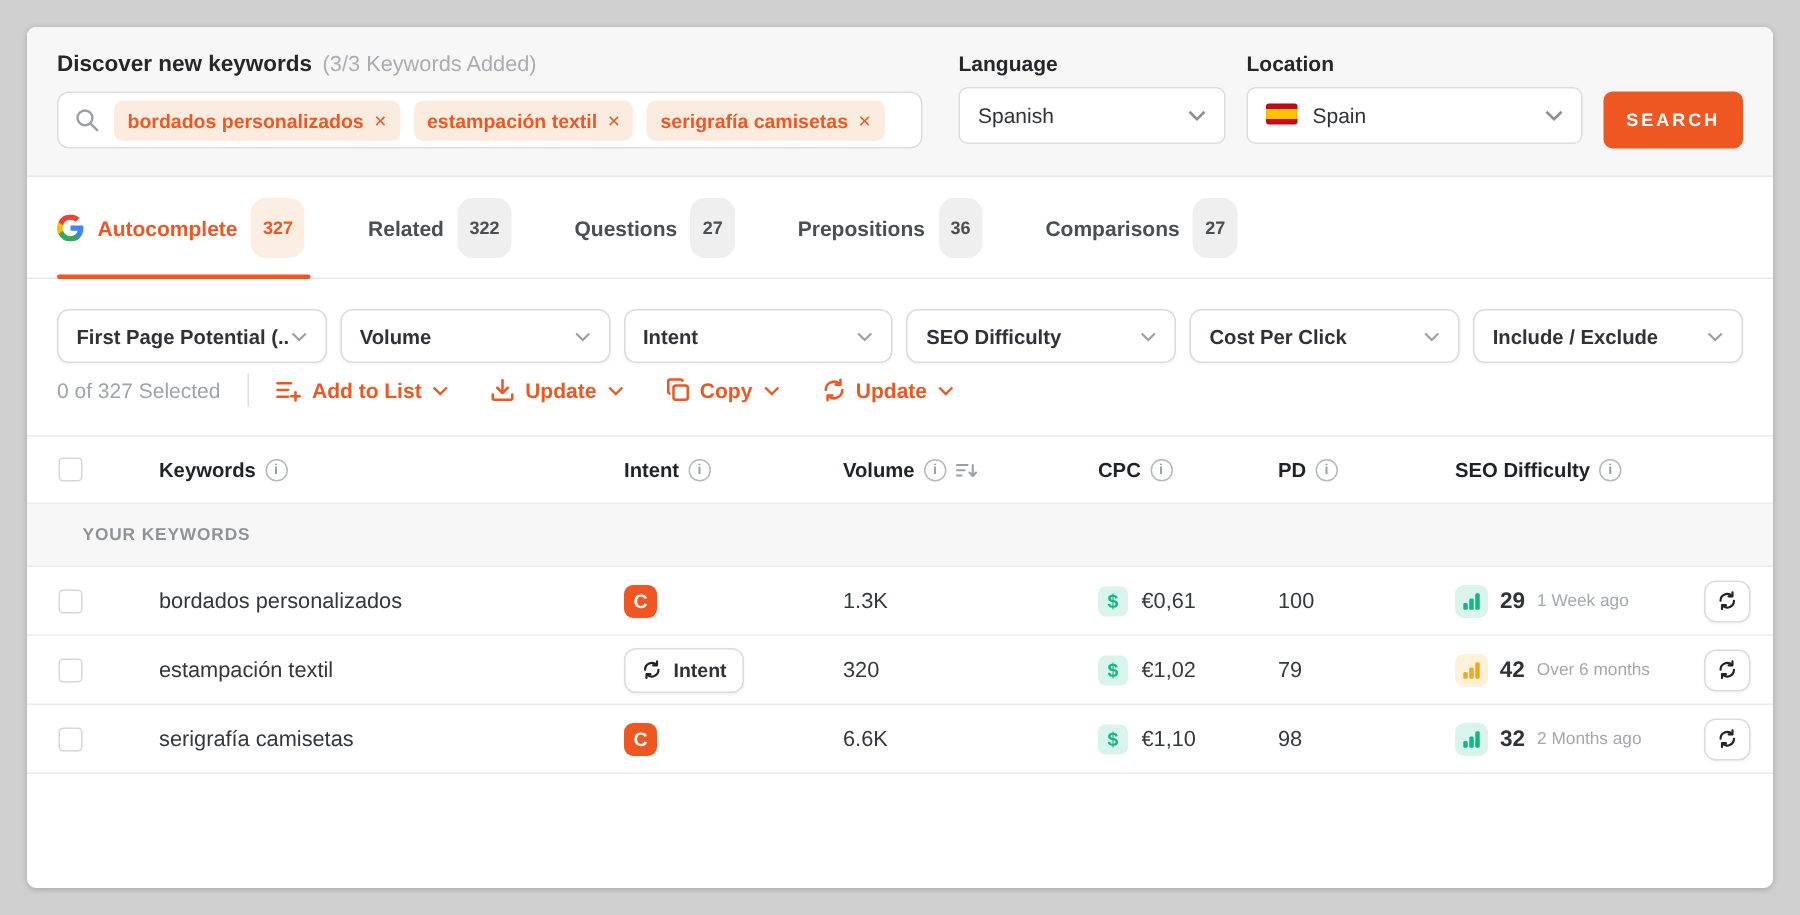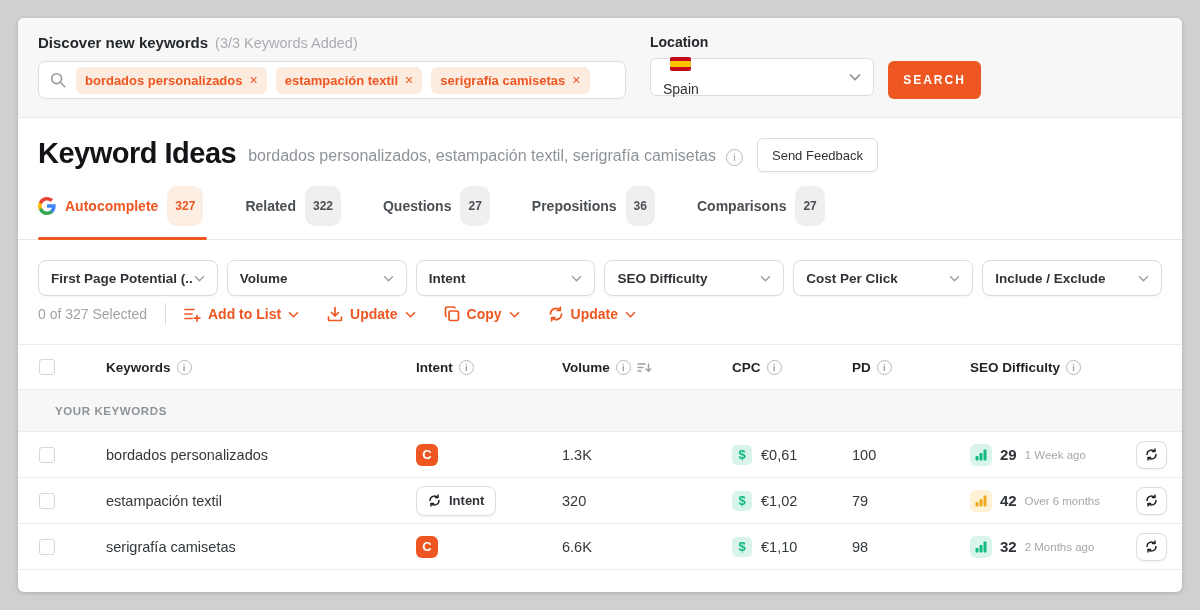--- a/index.html
+++ b/index.html
@@ -130,41 +130,44 @@
             <span class="chip-close"></span>
           </span>
           <span class="chip">
             <span>serigrafía camisetas</span>
             <span class="chip-close"></span>
           </span>
         </div>
       </div>
       <div class="tp-right">
         <div>
+          <div class="field-label">Language</div>
+          <div class="select select-lang">
+            <span>Spanish</span>
+            <svg class="chev" width="12" height="8" viewBox="0 0 12 8" fill="none" stroke="#8b9094" stroke-width="1.7">
+                <path d="M1 1.5l5 5 5-5"></path>
+              </svg>
+          </div>
+        </div>
+        <div>
           <div class="field-label">Location</div>
           <div class="select select-loc">
-            <span style="display:flex;align-items:center;gap:10px;flex-direction:column;">
+            <span style="display:flex;align-items:flex-start;gap:10px;">
               <span class="flag"></span>
               <span>Spain</span>
             </span>
             <svg class="chev" width="12" height="8" viewBox="0 0 12 8" fill="none" stroke="#8b9094" stroke-width="1.7">
                 <path d="M1 1.5l5 5 5-5"></path>
               </svg>
           </div>
         </div>
         <button class="search-btn">SEARCH</button>
       </div>
     </div>
 
-    <div class="page-head">
-      <span class="page-title">Keyword Ideas</span>
-      <span class="page-sub">bordados personalizados, estampación textil, serigrafía camisetas</span>
-      <span class="info-icon head-info"></span>
-      <button class="feedback-btn">Send Feedback</button>
-    </div>
 
     <div class="tabs">
       <div class="tab active">
         <svg width="18" height="18" viewBox="0 0 18 18">
           <path fill="#4285F4" d="M17.64 9.2c0-.64-.06-1.25-.16-1.84H9v3.48h4.84a4.14 4.14 0 0 1-1.8 2.72v2.26h2.92c1.7-1.57 2.68-3.88 2.68-6.62z"></path>
           <path fill="#34A853" d="M9 18c2.43 0 4.47-.8 5.96-2.18l-2.92-2.26c-.8.54-1.84.86-3.04.86-2.34 0-4.32-1.58-5.03-3.7H.96v2.32A9 9 0 0 0 9 18z"></path>
           <path fill="#FBBC05" d="M3.97 10.72A5.41 5.41 0 0 1 3.68 9c0-.6.1-1.18.28-1.72V4.96H.96A9 9 0 0 0 0 9c0 1.45.35 2.82.96 4.04l3.01-2.32z"></path>
           <path fill="#EA4335" d="M9 3.58c1.32 0 2.5.45 3.44 1.35l2.58-2.59C13.46.9 11.43 0 9 0A9 9 0 0 0 .96 4.96l3.01 2.32C4.68 5.16 6.66 3.58 9 3.58z"></path>
         </svg>
         <span class="tab-label">Autocomplete</span>

